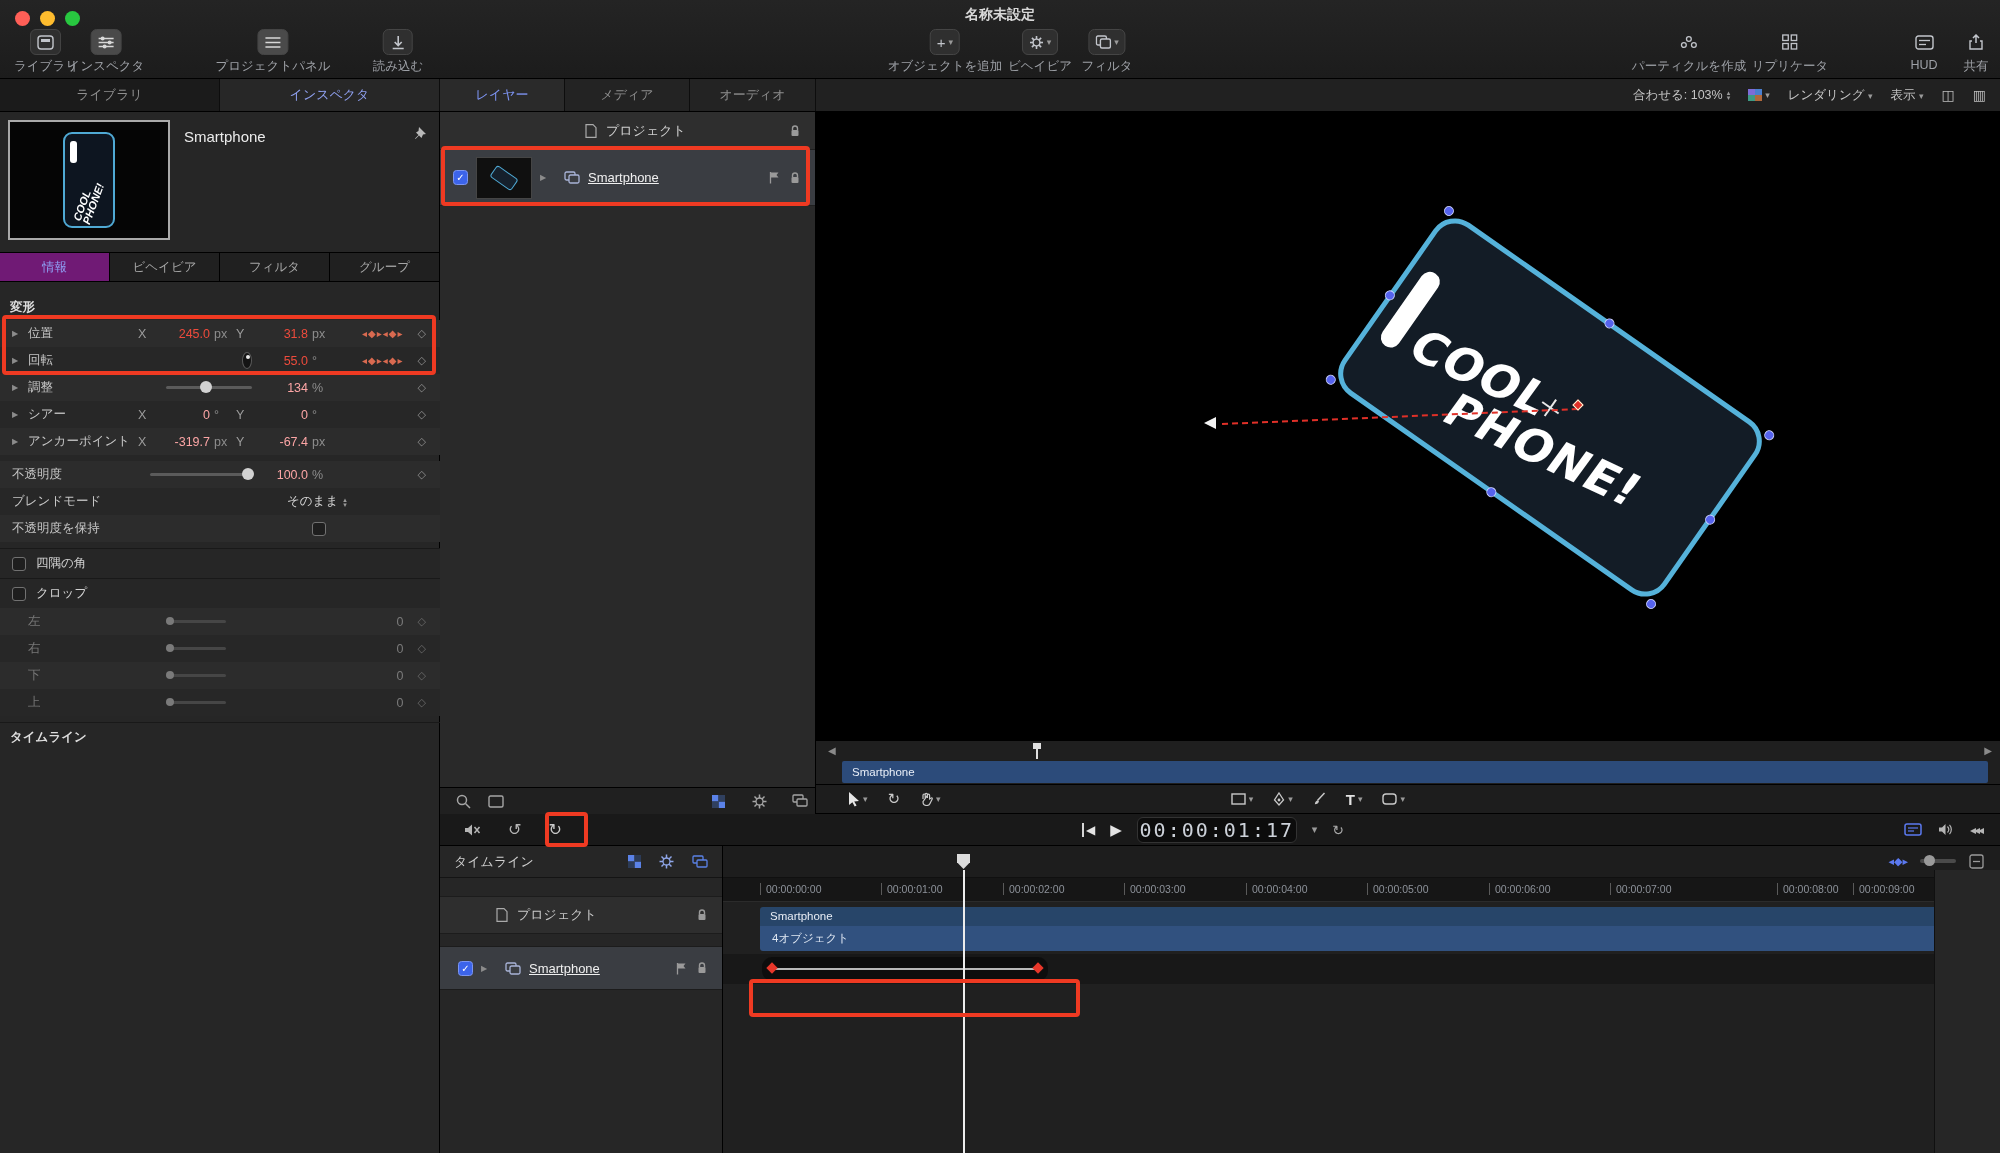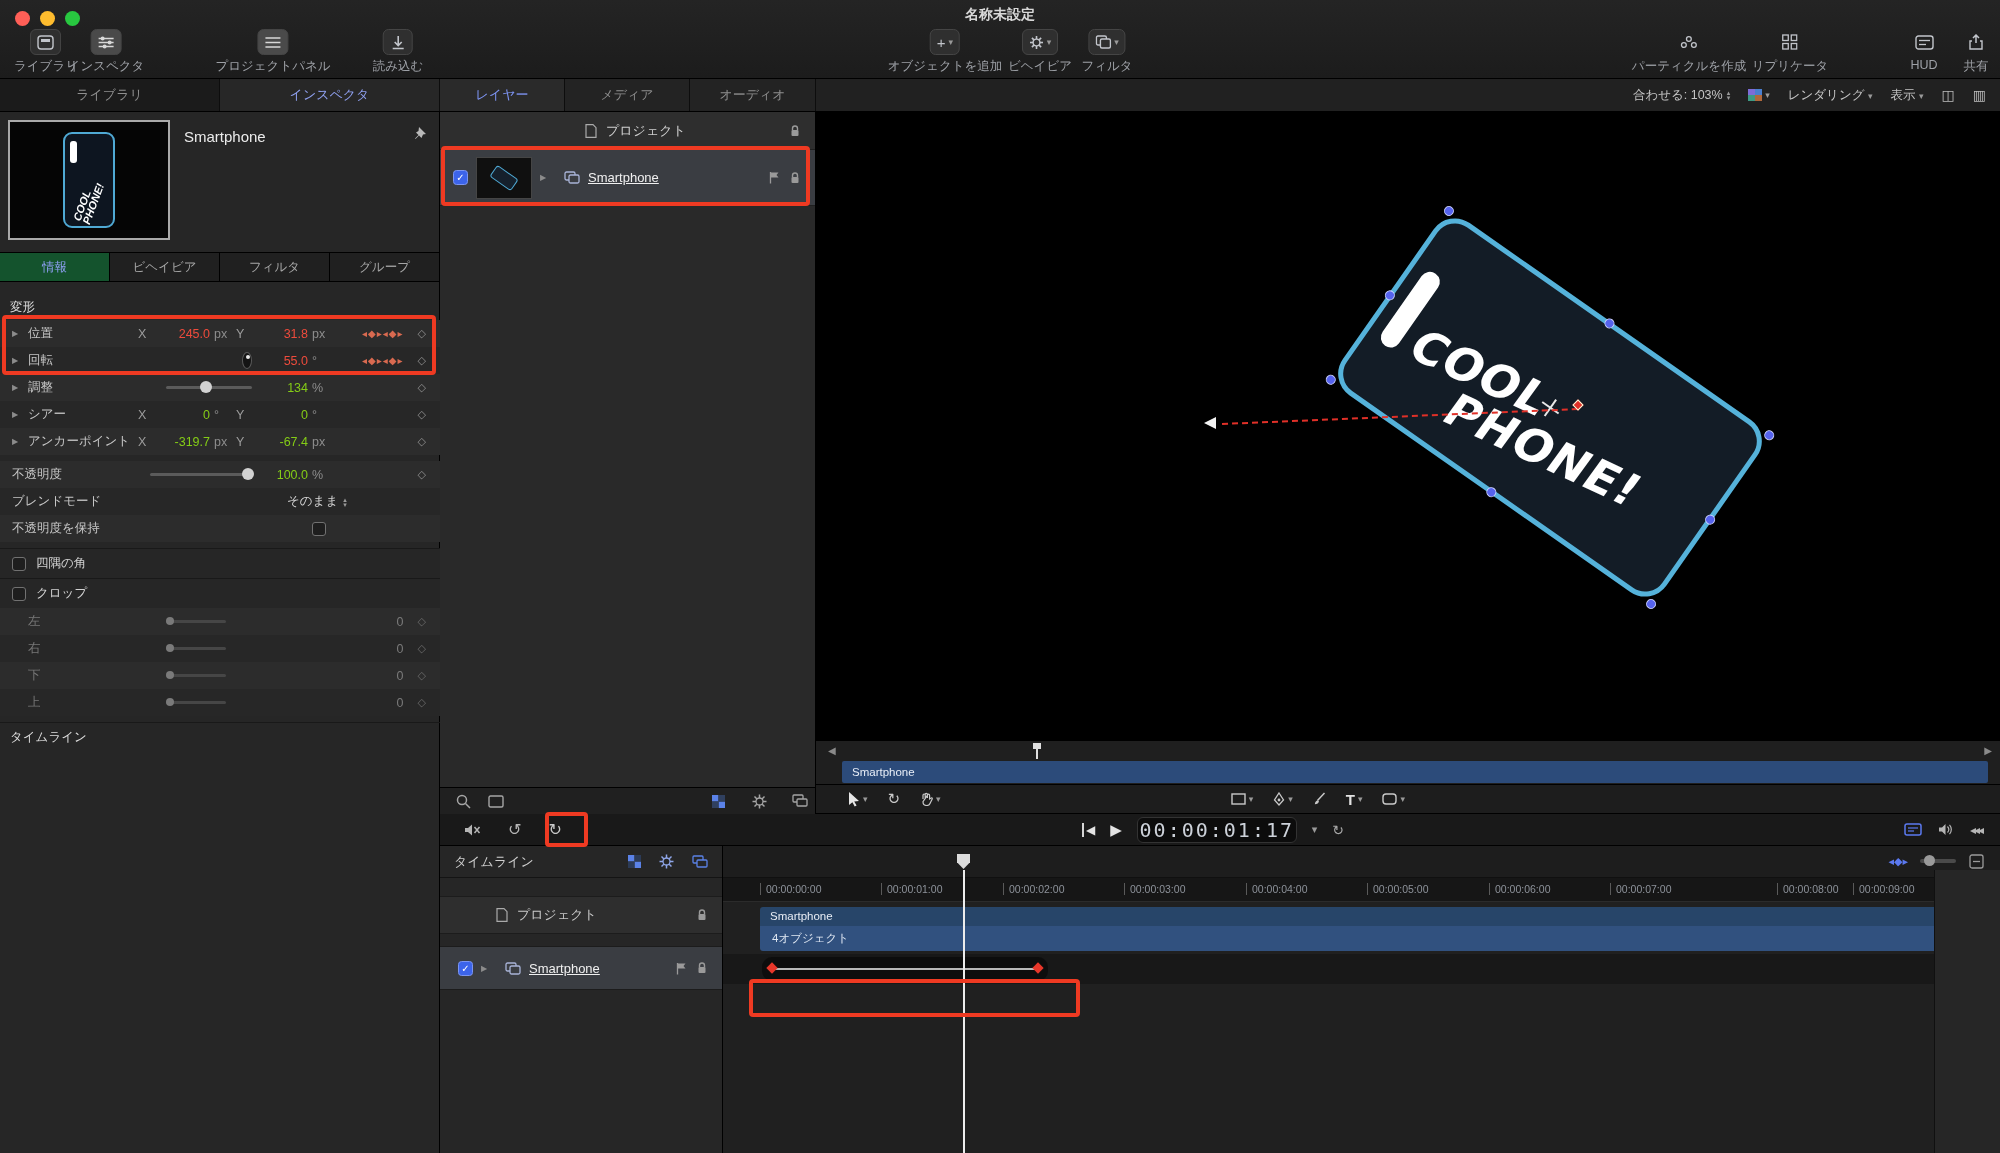--- a/index.html
+++ b/index.html
@@ -26,32 +26,32 @@
 
 #inspector{position:absolute;left:0;top:112px;width:440px;height:1041px;background:#262626;border-right:1px solid #000}
 .thumb{position:absolute;left:8px;top:8px;width:162px;height:120px;background:#050505;border:2px solid #a9a9a9;display:flex;align-items:center;justify-content:center}
 .mini-phone{width:52px;height:96px;border:2.5px solid #4fa9d4;border-radius:9px;background:#0d1520;position:relative}
 .mini-notch{position:absolute;left:5px;top:7px;width:7px;height:22px;border-radius:3px;background:#fff}
 .mini-text{position:absolute;left:2px;top:58px;transform:rotate(-70deg);font-style:italic;font-weight:bold;font-size:11px;color:#fff;line-height:10px;white-space:nowrap}
 .obj-name{position:absolute;left:184px;top:16px;font-size:15px;color:#ececec}
 .pin{position:absolute;right:12px;top:14px}
 .insp-tabs{position:absolute;left:0;top:140px;width:440px;height:30px;display:flex;background:#202020;border-top:1px solid #000;border-bottom:1px solid #000}
 .insp-tab{flex:1;display:flex;align-items:center;justify-content:center;font-size:12.5px;color:#a6a6a6;border-right:1px solid #000}
-.insp-tab.sel{background:#14532d;color:#8fa0f5}
+.insp-tab.sel{background:#701a75;color:#8fa0f5}
 #params{position:absolute;left:0;top:170px;width:440px}
-.phead{height:26px;display:flex;align-items:center;padding:0 10px;font-size:12.5px;color:#dedede;font-weight:normal}
+.phead{height:26px;display:flex;align-items:center;padding:0 10px;font-size:12.5px;color:#dedede;font-weight:bold}
 .prow{display:flex;align-items:center;height:27px;padding:0 12px;font-size:12.5px;color:#c6c6c6;background:#272727}
 .prow.alt{background:#2c2c2c}
 .prow.dim{color:#767676}
 .chead{height:30px;display:flex;align-items:center;gap:10px;padding:0 12px;font-size:12.5px;color:#d2d2d2;border-top:1px solid #191919;background:#262626}
 .disc{width:16px;color:#8c8c8c;font-size:8px}
 .plab{width:110px;overflow:hidden;white-space:nowrap}
 .plab.w{width:126px}
 .xk{width:16px;color:#9c9c9c}
-.num{width:56px;text-align:right;color:#84cc16}
+.num{width:56px;text-align:right;color:#fca5a5}
 .num.red{color:#ee4b3c}
 .unit{width:26px;color:#8d8d8d;padding-left:4px}
 .mid{width:114px;display:flex;align-items:center}
 .kfn{margin-left:auto;color:#d96a50;font-size:10px;letter-spacing:1px}
 .kfd{color:#8f8f8f;font-size:11px;margin-left:14px;margin-right:2px}
 .kfd.solo{margin-left:auto}
 .slider{position:relative;height:3px;background:#5b5b5b;border-radius:2px}
 .slider i{position:absolute;top:-5px;width:12px;height:12px;border-radius:50%;background:#d2d2d2}
 .mini-sl{position:relative;width:60px;height:3px;background:#464646;border-radius:2px;margin-left:28px}
 .mini-sl i{position:absolute;top:-3px;left:0;width:8px;height:8px;border-radius:50%;background:#7a7a7a}

